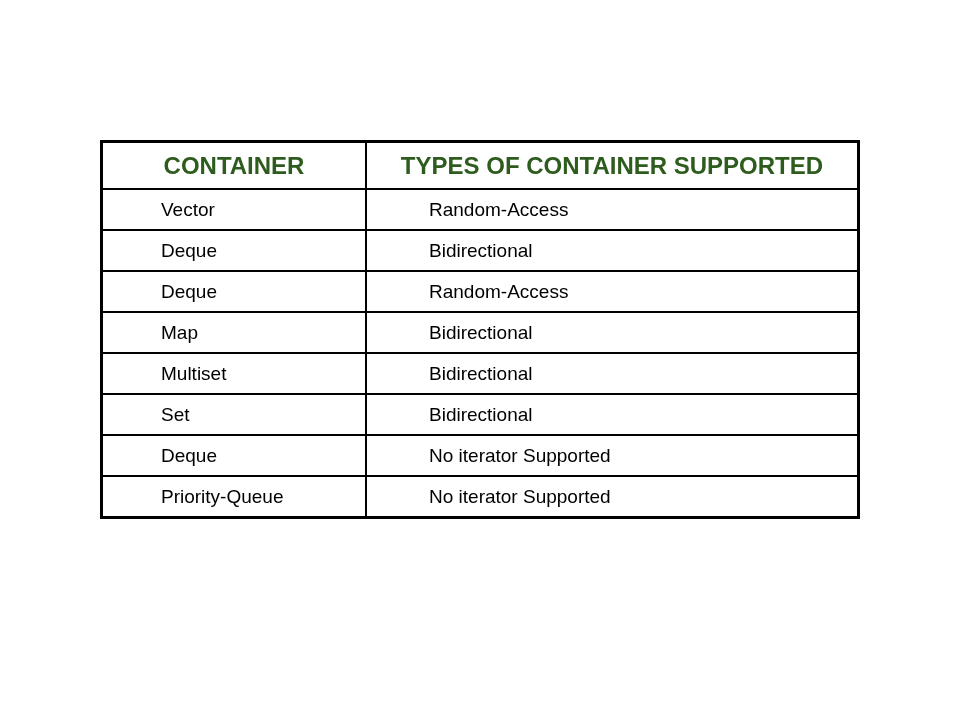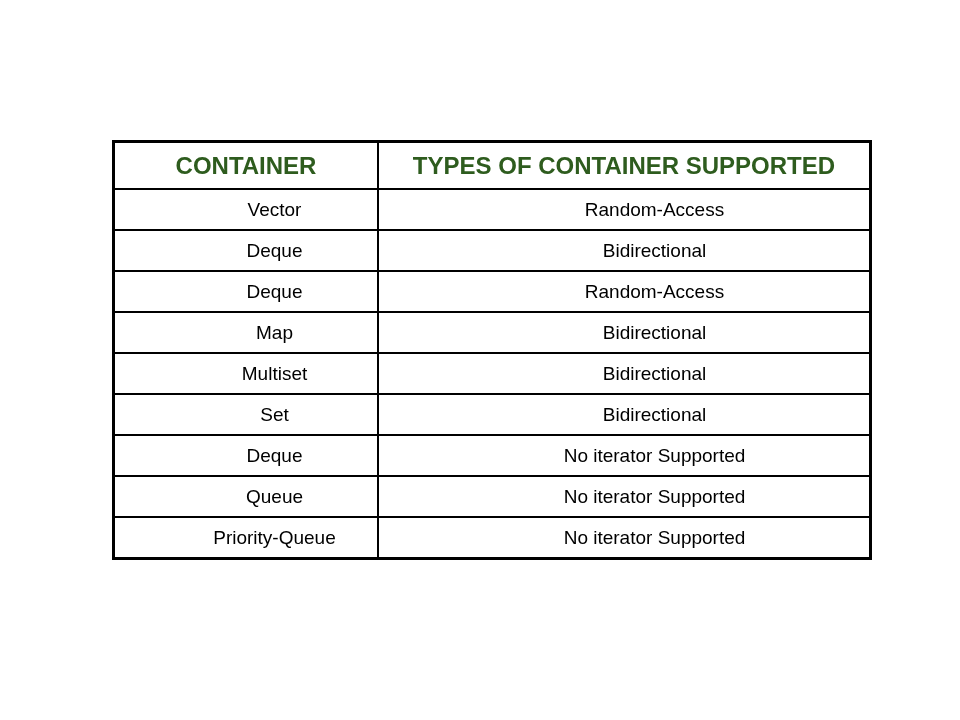--- a/index.html
+++ b/index.html
@@ -12,21 +12,21 @@
     font-family: "Liberation Sans", "DejaVu Sans", sans-serif;
   }
   .slide {
     position: relative;
     width: 960px;
     height: 720px;
     background: #ffffff;
   }
   .table-wrap {
     position: absolute;
-    left: 112px;
+    left: 100px;
     top: 140px;
     width: 760px;
   }
   table.iterator-table {
     width: 760px;
     border-collapse: collapse;
     border: 3px solid #000000;
     table-layout: fixed;
   }
   table.iterator-table th,
@@ -43,21 +43,21 @@
     color: var(--header-green, #2e5c1e);
     text-align: center;
     vertical-align: middle;
     letter-spacing: 0px;
   }
   table.iterator-table td {
     height: 37px;
     font-size: 19px;
     font-weight: normal;
     color: #000000;
-    text-align: center;
+    text-align: left;
     vertical-align: middle;
   }
   th.col-container { width: 260px; }
   td.col-container { padding-left: 58px; }
   td.col-iterator  { padding-left: 62px; margin-left: 30px; }
 </style>
 </head>
 <body style="background: rgb(255, 255, 255);">
 
 <div class="slide">
@@ -92,23 +92,19 @@
           </tr>
           <tr>
             <td class="col-container">Set</td>
             <td class="col-iterator">Bidirectional</td>
           </tr>
           <tr>
             <td class="col-container">Deque</td>
             <td class="col-iterator">No iterator Supported</td>
           </tr>
           <tr>
-            <td class="col-container">Queue</td>
-            <td class="col-iterator">No iterator Supported</td>
-          </tr>
-          <tr>
             <td class="col-container">Priority-Queue</td>
             <td class="col-iterator">No iterator Supported</td>
           </tr>
         </tbody>
     </table>
   </div>
 </div>
 
 </body></html>

